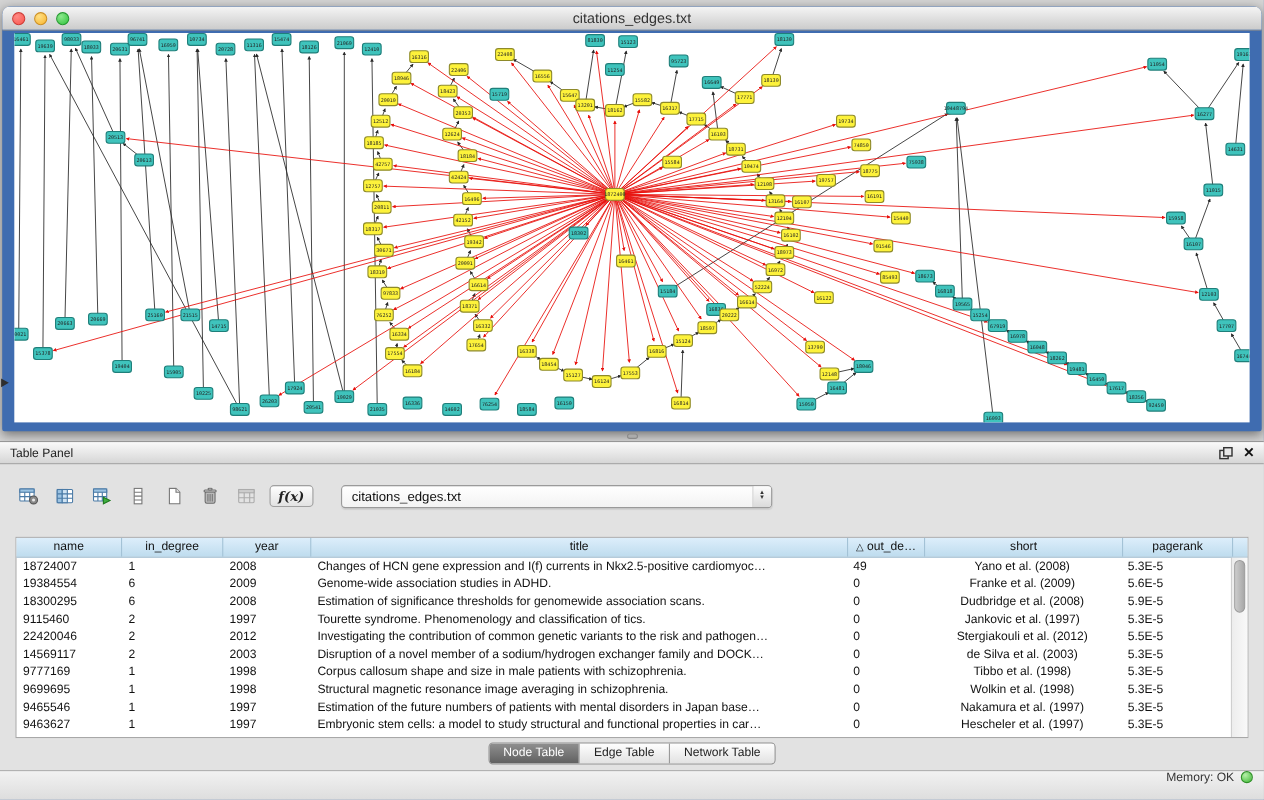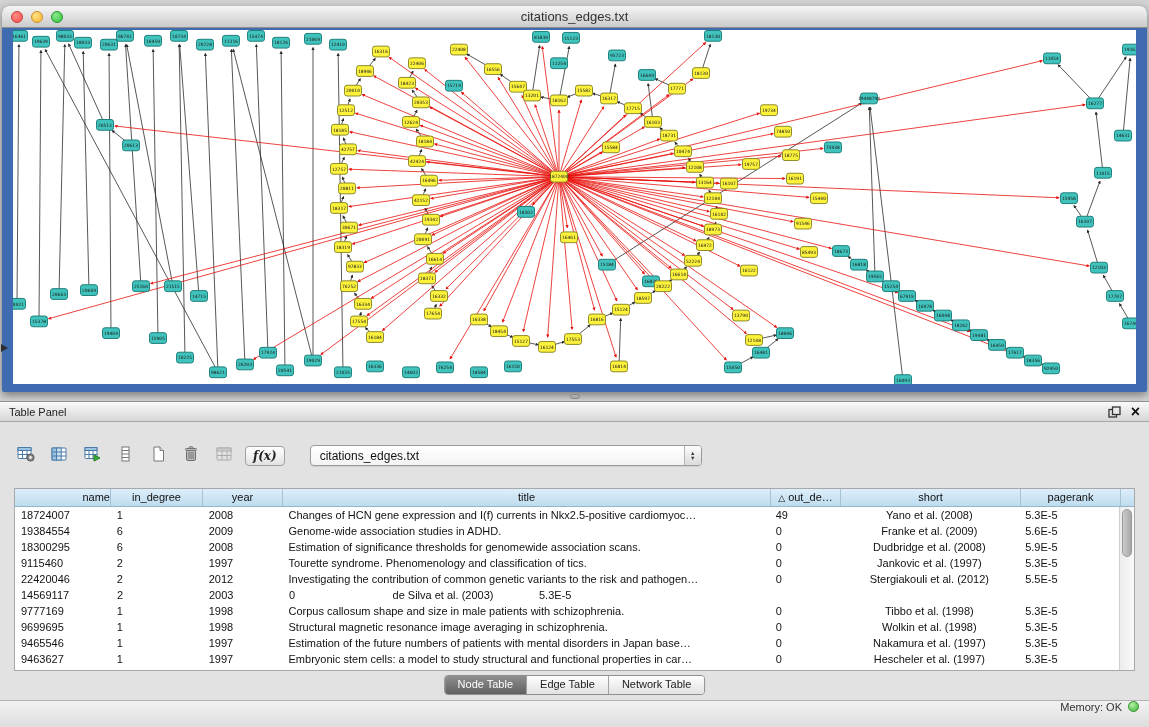--- a/index.html
+++ b/index.html
@@ -35,21 +35,21 @@
   
   #table-panel{position:absolute;left:0;top:401px;width:1149px;height:299px;background:#e2e2e2;
     border-top:1px solid #909090;}
   .panel-header{height:20px;background:linear-gradient(#fafafa,#d6d6d6);border-bottom:1px solid #a6a6a6;
     display:flex;align-items:center;padding:0 9px;font-size:11px;color:#222;gap:12px;}
   .panel-title{flex:1;}
   .panel-actions{display:flex;align-items:center;gap:10px;}
   .float-btn svg{display:block;}
   .close-btn{font-size:16px;font-weight:bold;color:#111;line-height:1;}
 
-  .toolbar{position:absolute;left:14px;top:34px;height:30px;display:flex;align-items:flex-end;gap:9px;}
+  .toolbar{position:absolute;left:14px;top:34px;height:30px;display:flex;align-items:center;gap:9px;}
   .tb-btn{width:24px;height:24px;display:flex;align-items:center;justify-content:center;}
   .tb-btn.fx{width:auto;height:20px;padding:1px 7px;border:1px solid #a0a0a0;border-radius:4px;
     background:linear-gradient(#ffffff,#e2e2e2);font-style:italic;font-weight:bold;
     font-family:"DejaVu Serif", serif;font-size:12px;color:#222;}
   .combo{margin-left:16px;width:392px;height:21px;border:1px solid #9a9a9a;border-radius:4px;
     background:linear-gradient(#ffffff,#f3f3f3);display:flex;align-items:center;
     box-shadow:0 1px 1px rgba(0,0,0,.08);}
   .combo-value{flex:1;font-size:12px;color:#111;padding-left:9px;white-space:nowrap;overflow:hidden;}
   .combo-arrows{width:17px;height:19px;border-left:1px solid #b5b5b5;display:flex;flex-direction:column;
     align-items:center;justify-content:center;background:linear-gradient(#fdfdfd,#dadada);
@@ -1016,21 +1016,21 @@
         <span class="combo-value">citations_edges.txt</span>
         <span class="combo-arrows">
             <i>▲</i>
             <i>▼</i>
           </span>
       </div>
     </div>
 
     <div class="table-wrap">
       <div class="thead" id="thead">
-          <div class="th" style="width: 96px; text-align: right;">name</div>
+          <div class="th" style="width: 96px;">name</div>
           <div class="th" style="width: 92px;">in_degree</div>
           <div class="th" style="width: 80px;">year</div>
           <div class="th" style="width: 488px;">title</div>
           <div class="th" style="width: 70px;"><span class="sort">△</span>out_de…</div>
           <div class="th" style="width: 180px;">short</div>
           <div class="th" style="width: 100px;">pagerank</div>
         </div>
       <div class="tbody" id="tbody">
           <div class="tr">
             <div class="td" style="width: 96px;">18724007</div>
@@ -1074,20 +1074,21 @@
             <div class="td" style="width: 80px;">2012</div>
             <div class="td" style="width: 488px;">Investigating the contribution of common genetic variants to the risk and pathogen…</div>
             <div class="td" style="width: 70px;">0</div>
             <div class="td center" style="width: 180px;">Stergiakouli et al. (2012)</div>
             <div class="td" style="width: 100px;">5.5E-5</div>
           </div>
           <div class="tr">
             <div class="td" style="width: 96px;">14569117</div>
             <div class="td" style="width: 92px;">2</div>
             <div class="td" style="width: 80px;">2003</div>
+            <div class="td" style="width: 488px;">Disruption of a novel member of a sodium/hydrogen exchanger family and DOCK…</div>
             <div class="td" style="width: 70px;">0</div>
             <div class="td center" style="width: 180px;">de Silva et al. (2003)</div>
             <div class="td" style="width: 100px;">5.3E-5</div>
           </div>
           <div class="tr">
             <div class="td" style="width: 96px;">9777169</div>
             <div class="td" style="width: 92px;">1</div>
             <div class="td" style="width: 80px;">1998</div>
             <div class="td" style="width: 488px;">Corpus callosum shape and size in male patients with schizophrenia.</div>
             <div class="td" style="width: 70px;">0</div>

